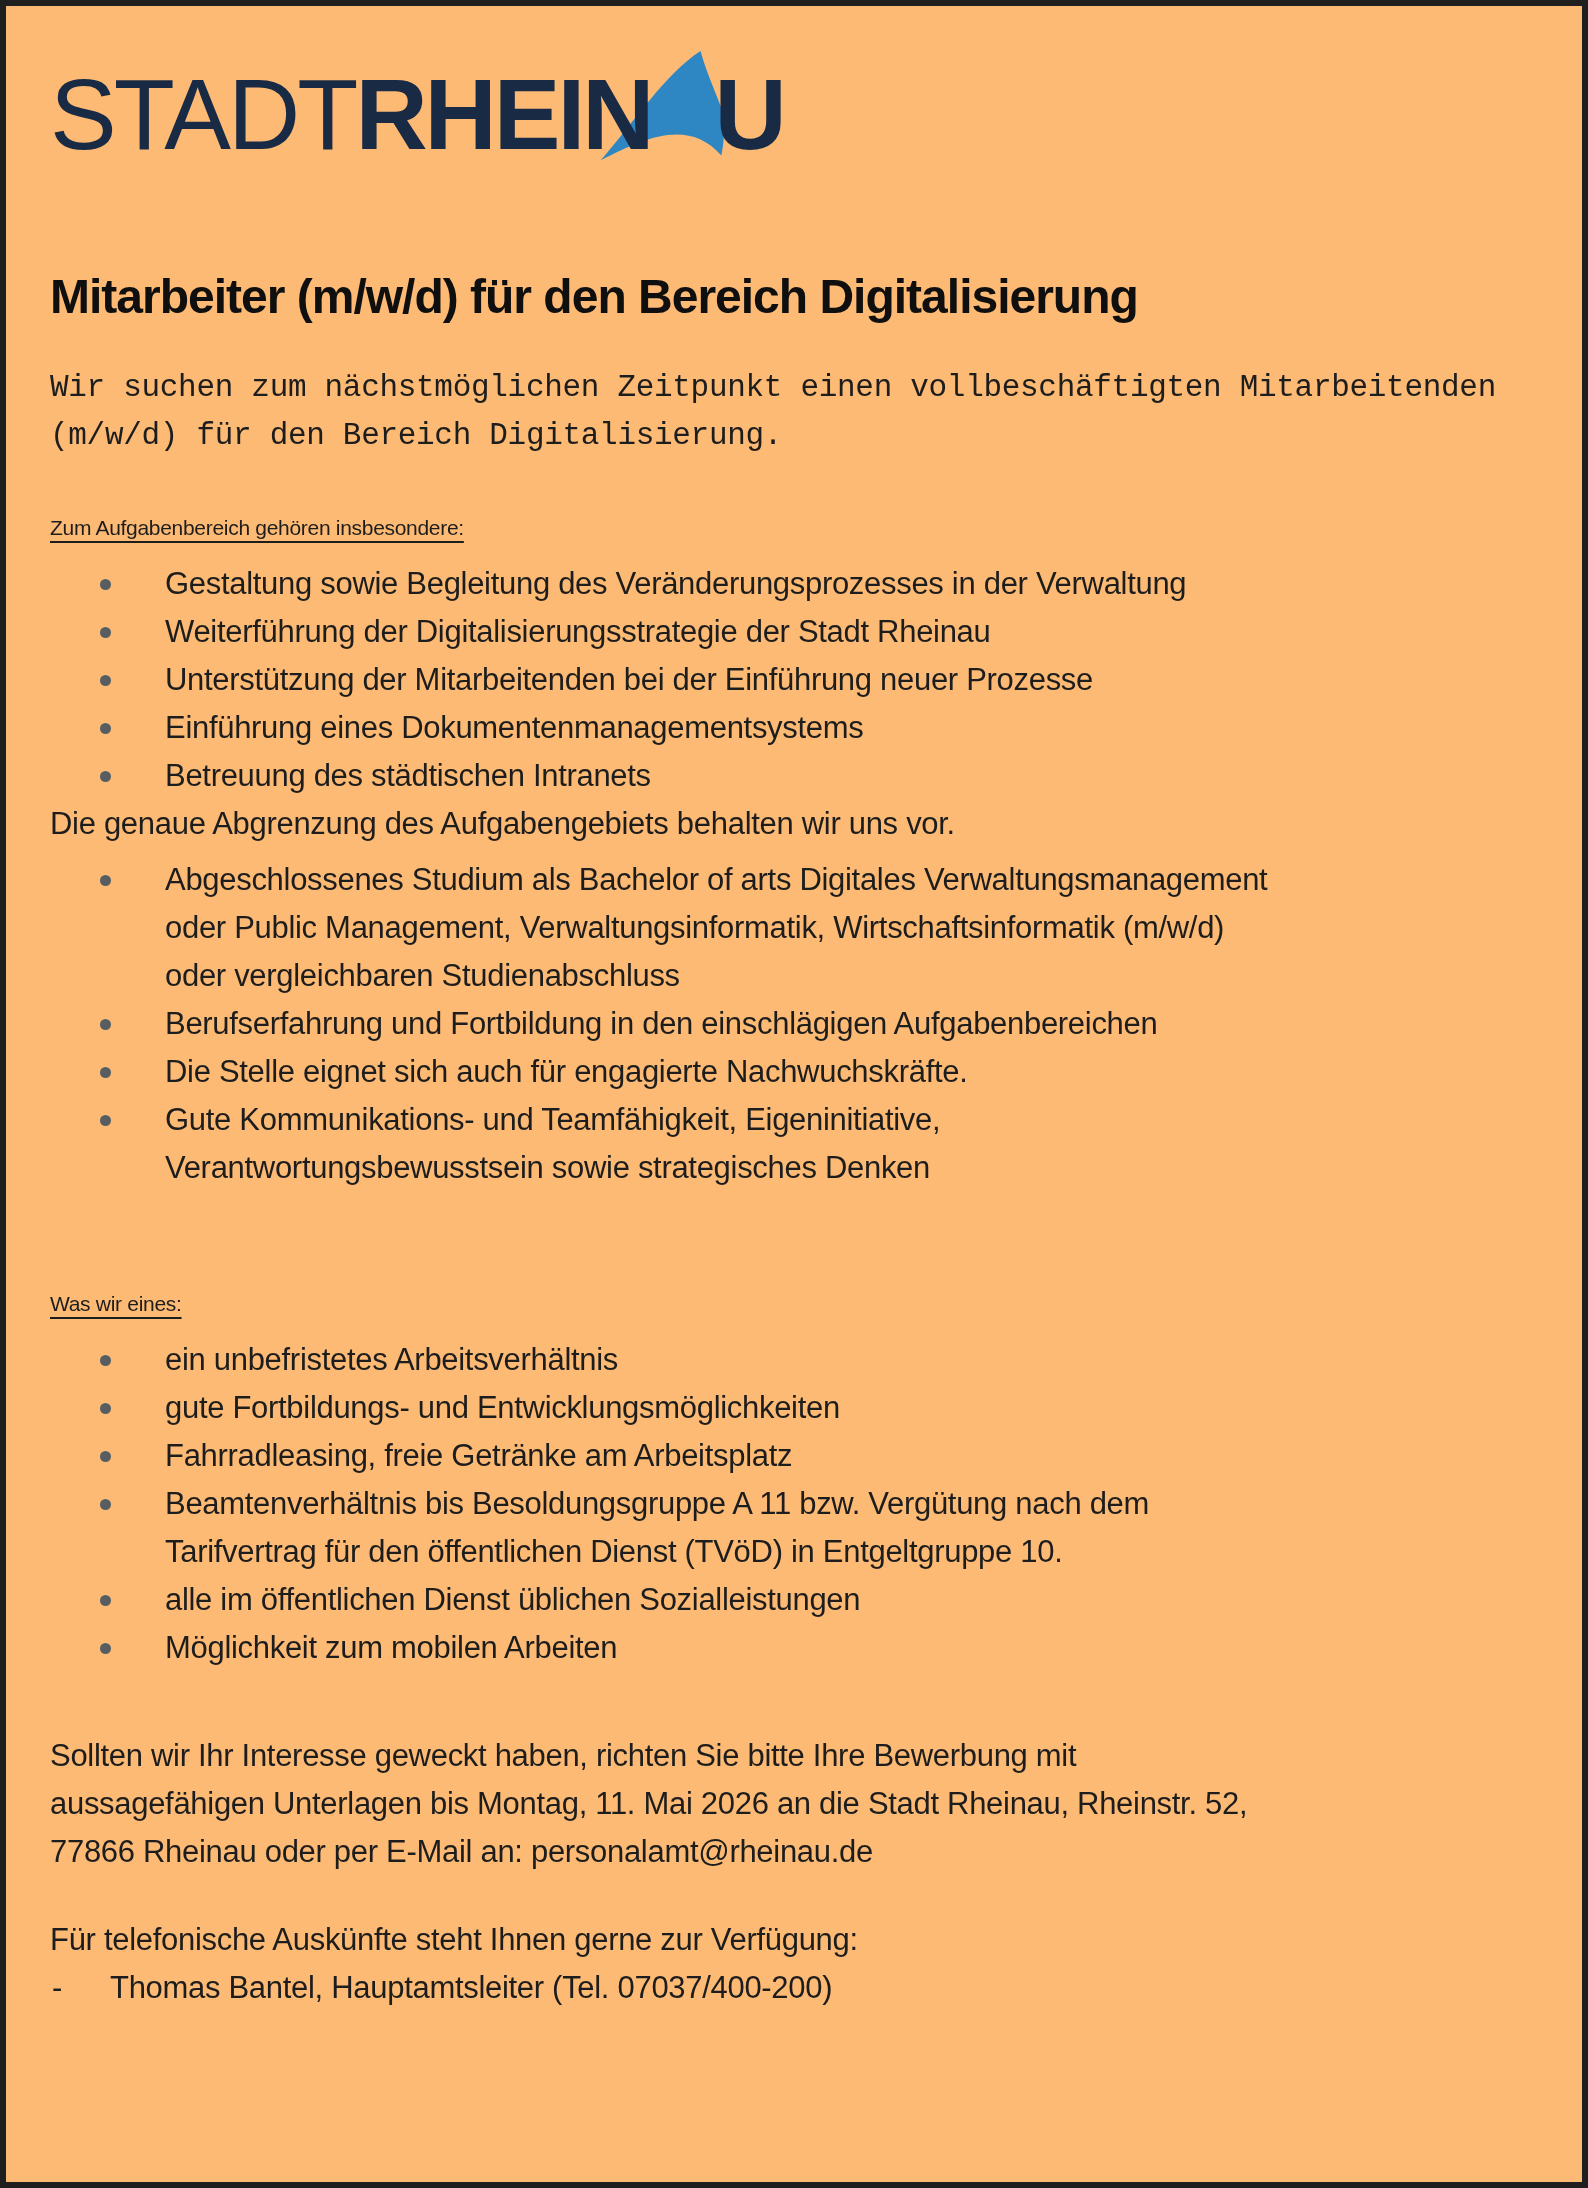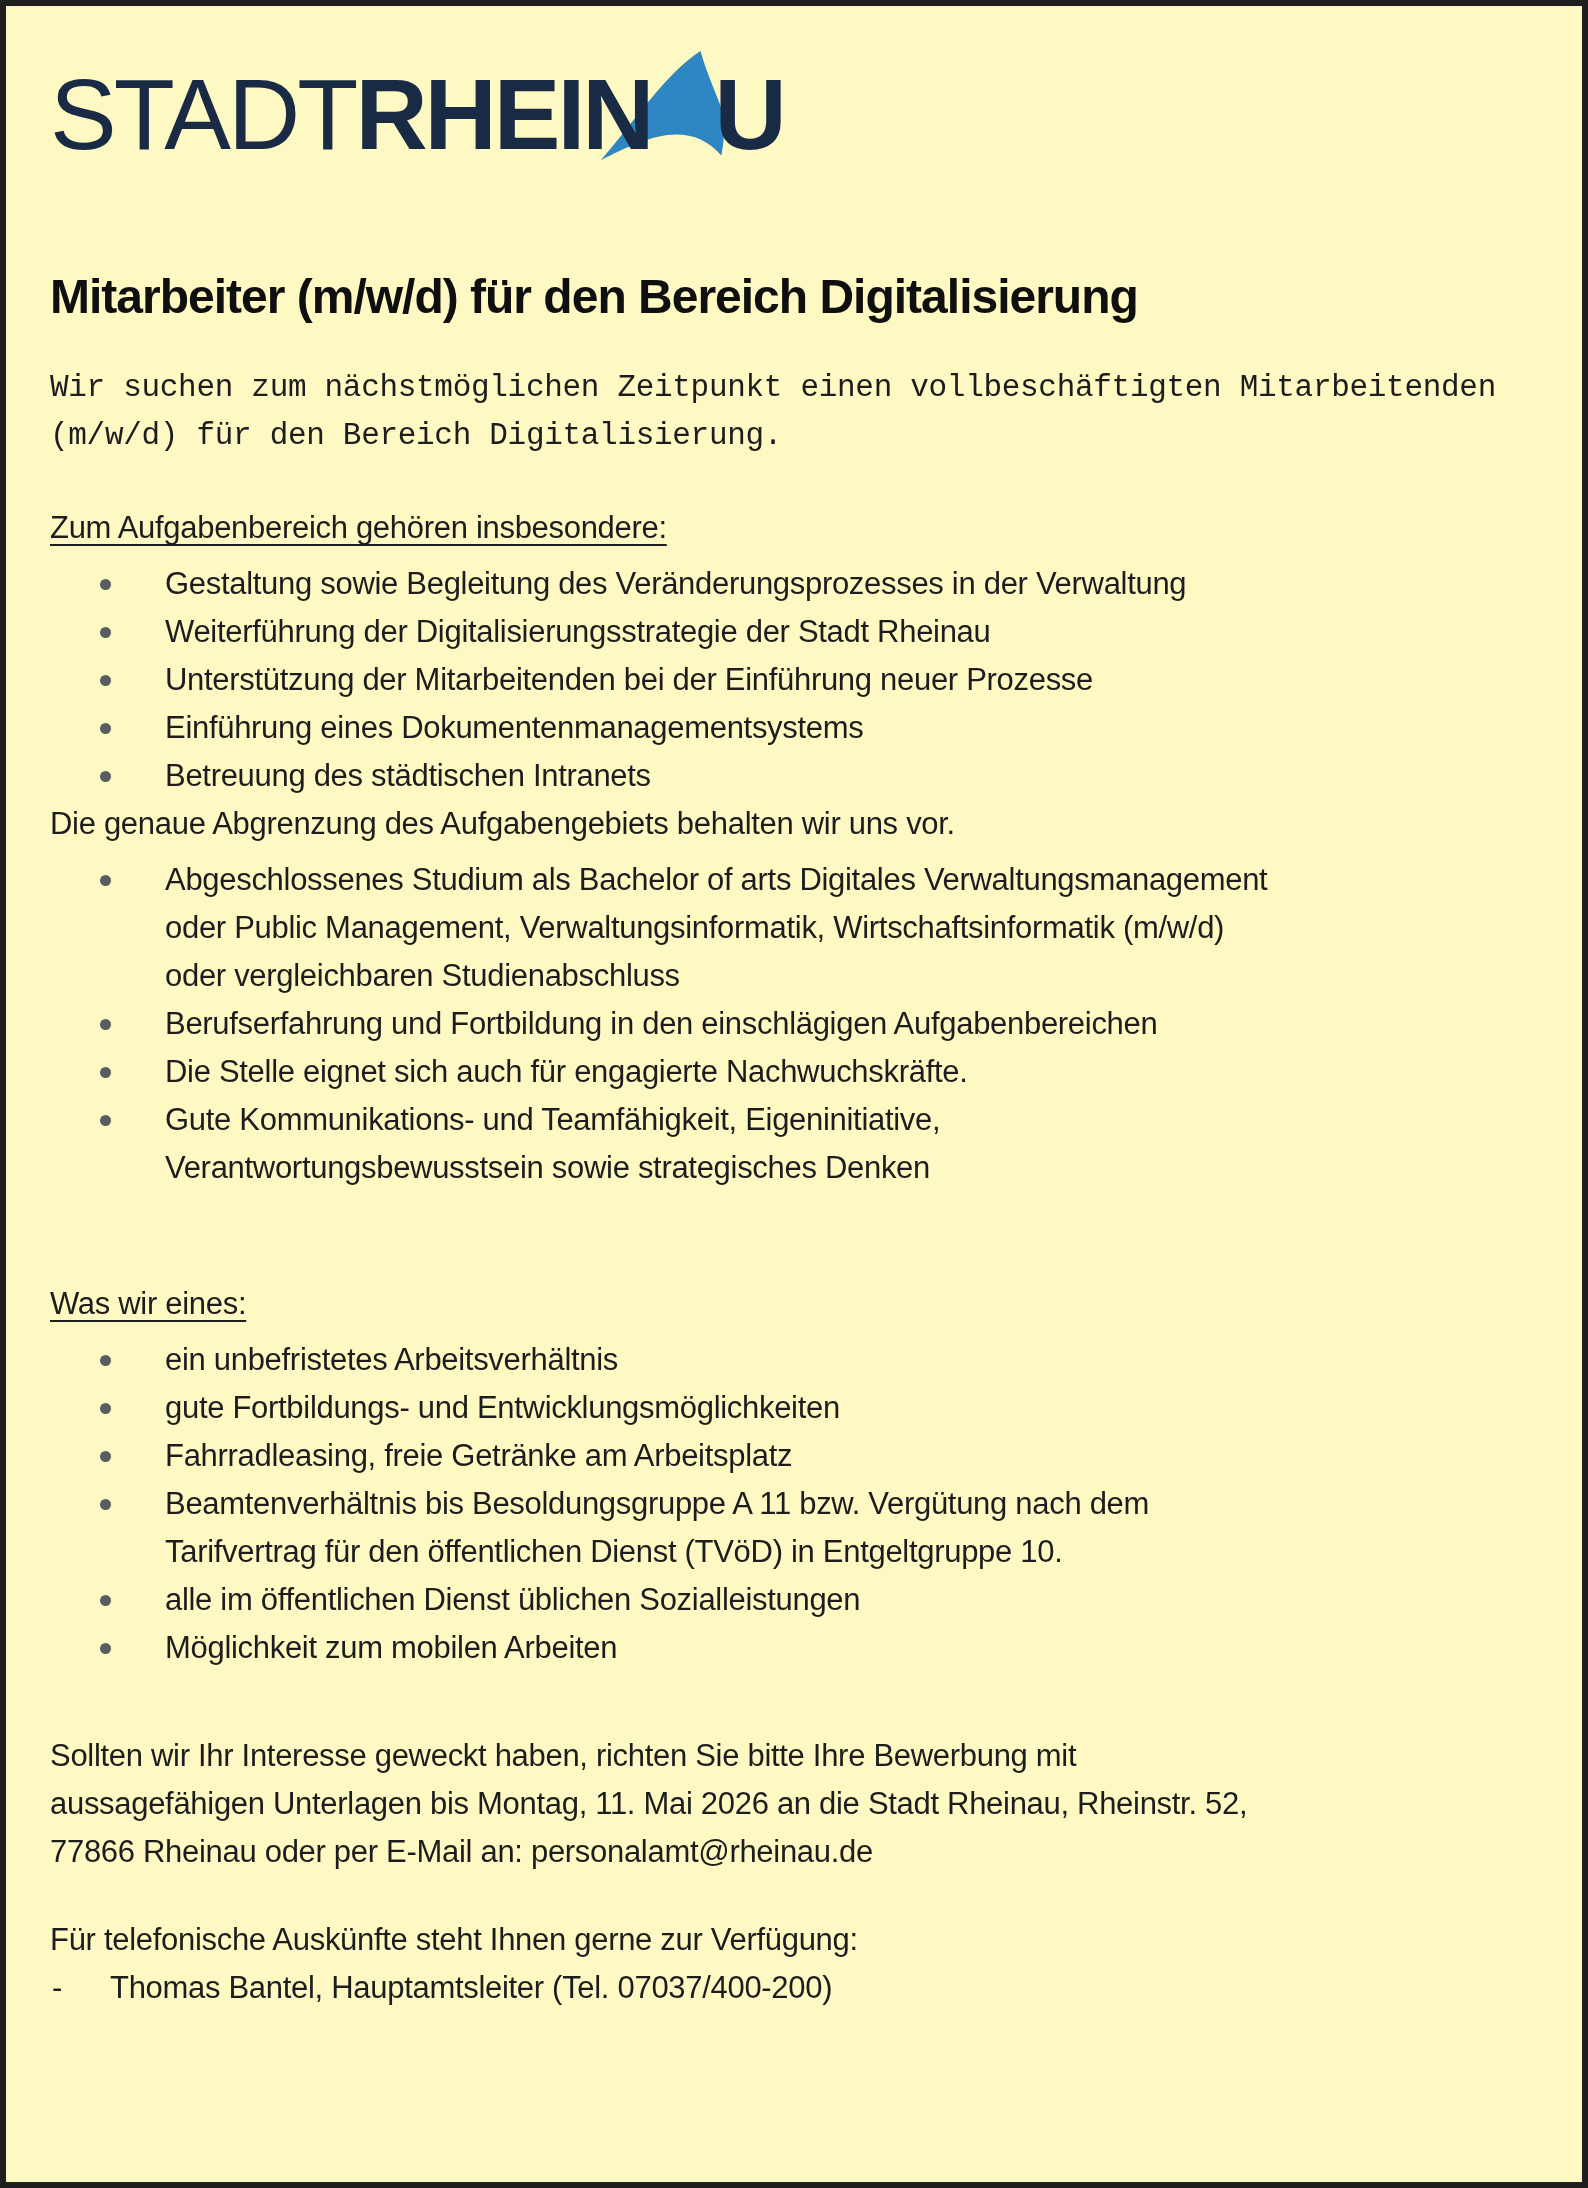--- a/index.html
+++ b/index.html
@@ -2,21 +2,21 @@
 <html lang="de"><head>
 <meta charset="utf-8">
 <style>
   html, body { margin: 0; padding: 0; background: #e8e8e8; }
   body { width: 1588px; height: 2188px; }
 
   .doc {
     box-sizing: border-box;
     width: 1588px;
     height: 2188px;
-    background: #fef9c3;
+    background: #fdba74;
     border: 6px solid #1f1f1f;
     padding: 30px 44px 20px 44px;
     overflow: hidden;
     font-family: "Liberation Sans", "DejaVu Sans", sans-serif;
     font-stretch: condensed;
     color: #1d1d1d;
     font-size: 31px;
     line-height: 48px;
     letter-spacing: -0.3px;
   }
@@ -55,21 +55,21 @@
     line-height: 54px;
     letter-spacing: -1px;
     font-weight: 700;
     color: #0f0f0f;
   }
   p { margin: 0; white-space: pre-line; }
   .intro { margin-top: 40px; font-family: Liberation Mono, monospace; }
 
   h2 {
     margin: 44px 0 0 0;
-    font-size: 31px;
+    font-size: 21px;
     line-height: 48px;
     font-weight: 400;
     color: #1d1d1d;
     text-decoration: underline;
     text-decoration-thickness: 2px;
     text-underline-offset: 6px;
   }
   .sec-profile h2  { margin-top: 92px; }
   .sec-benefits h2 { margin-top: 88px; }
 

